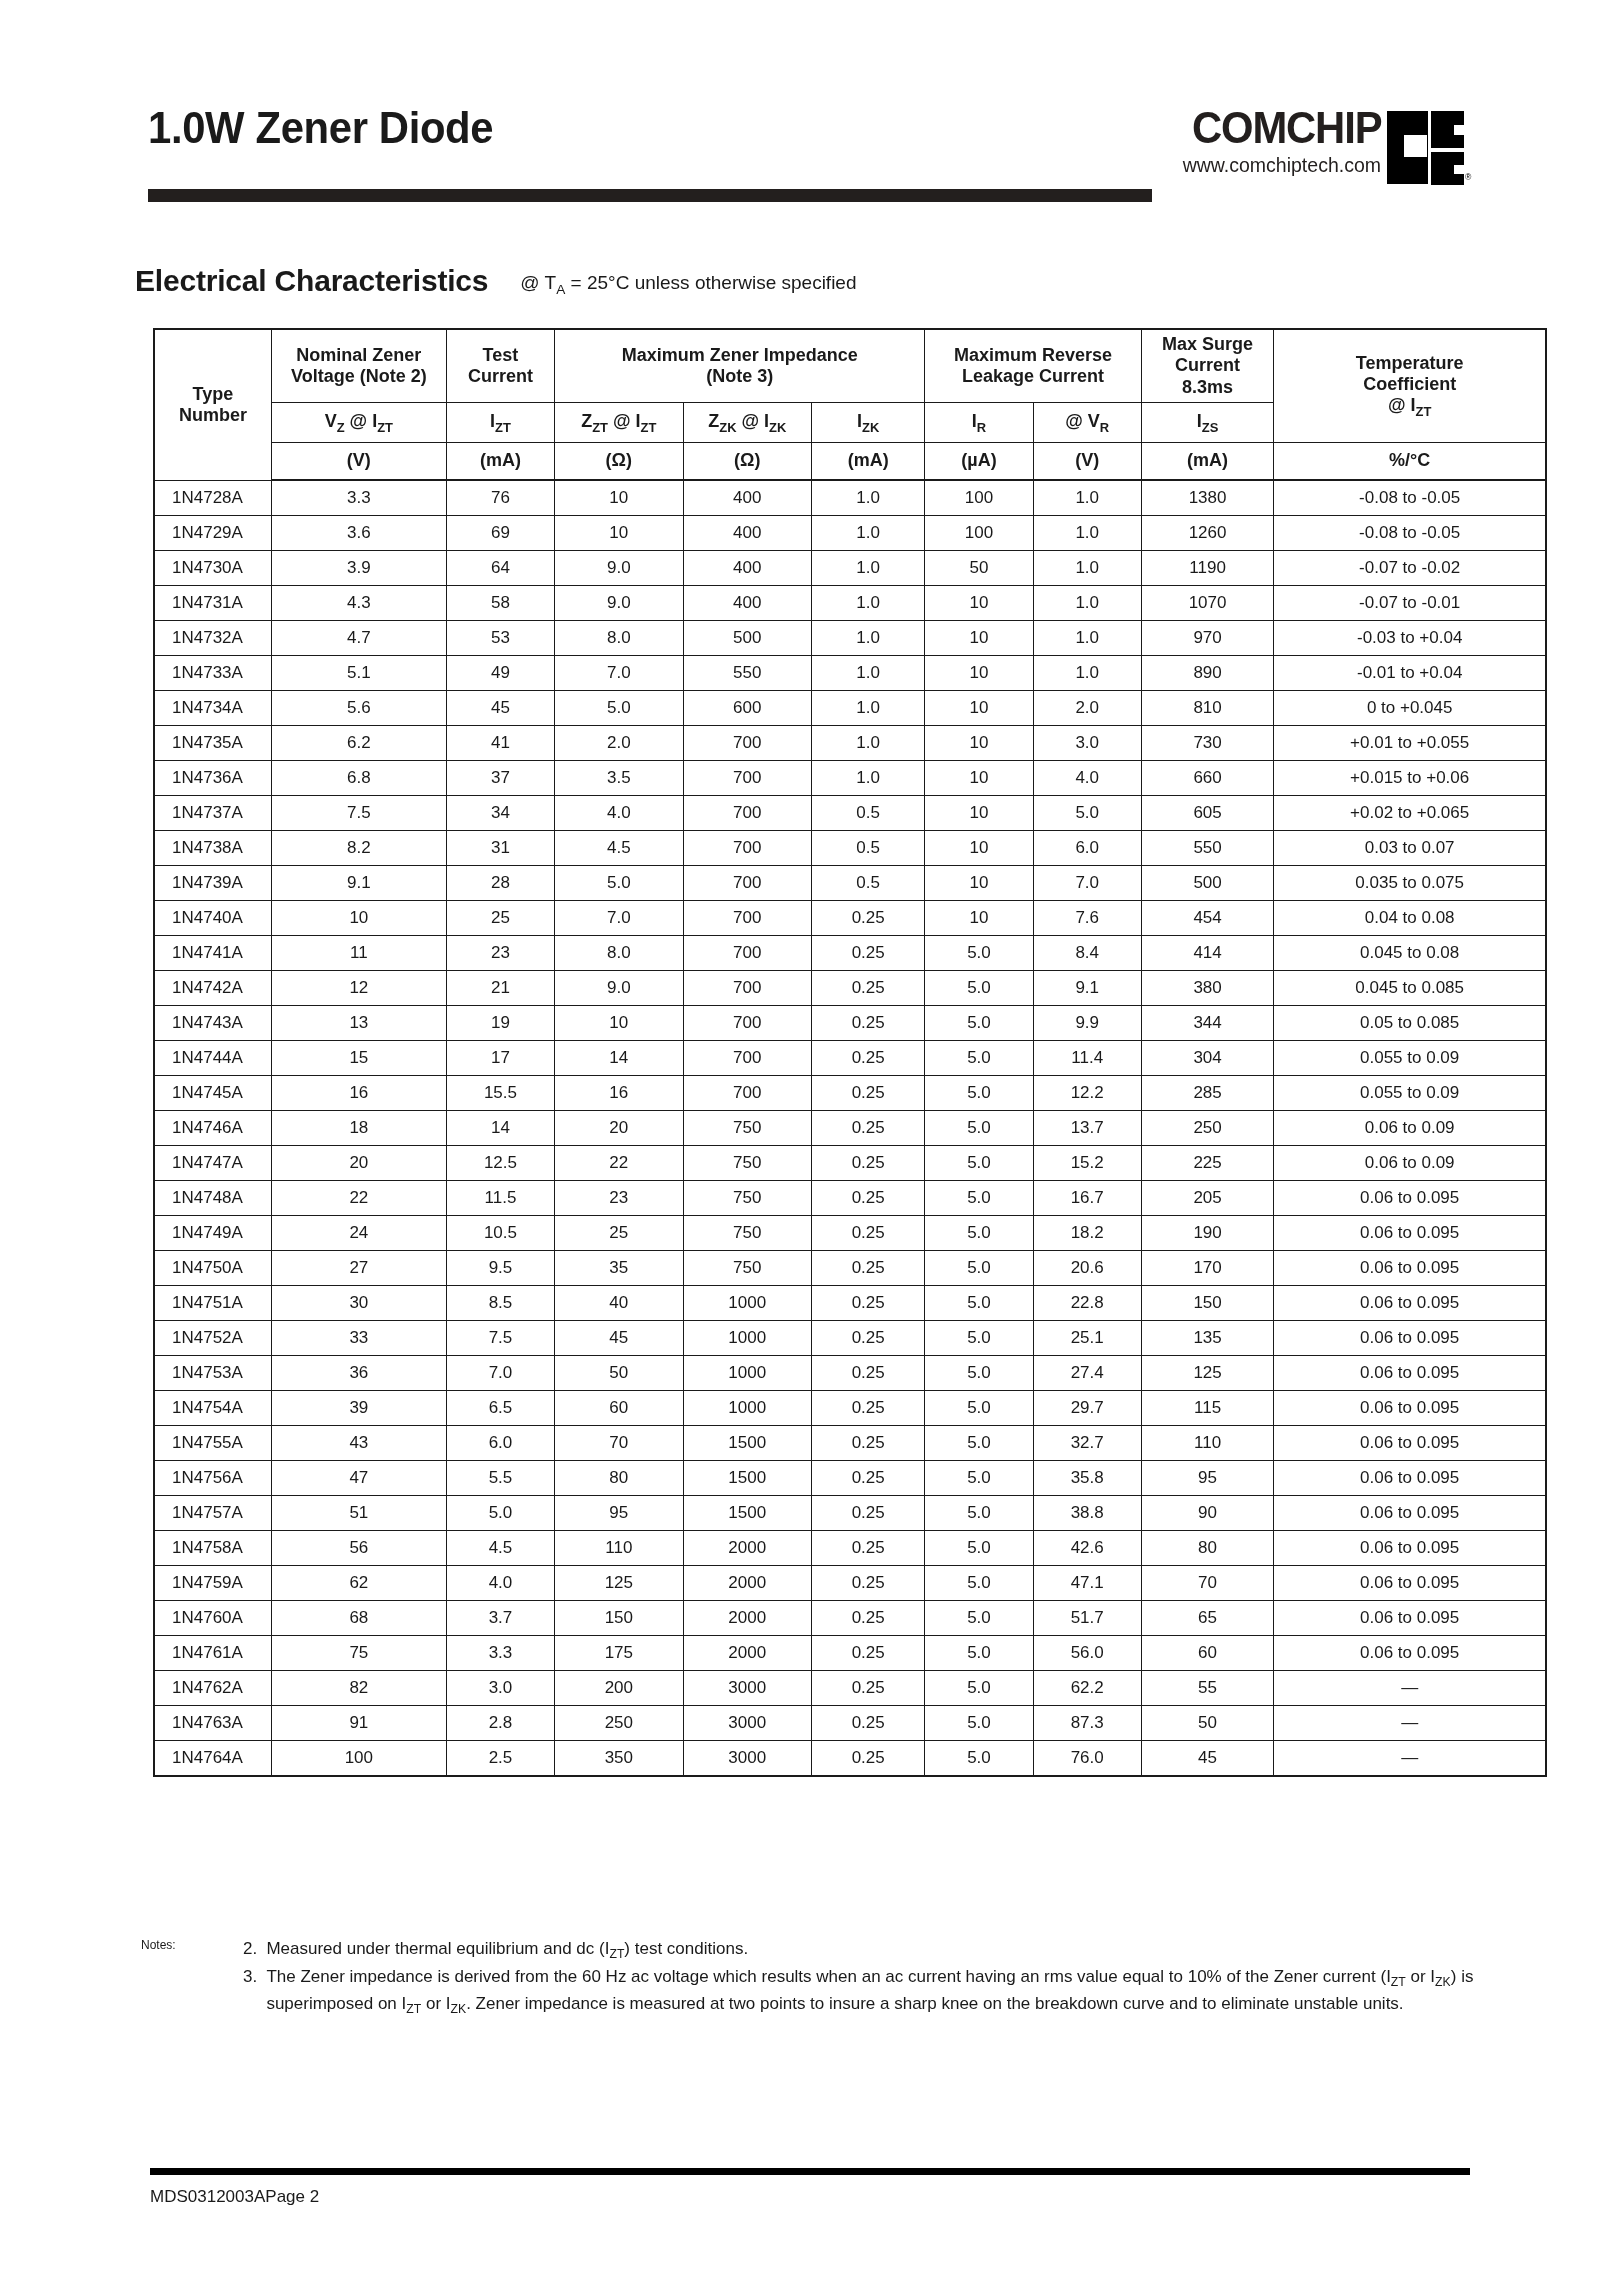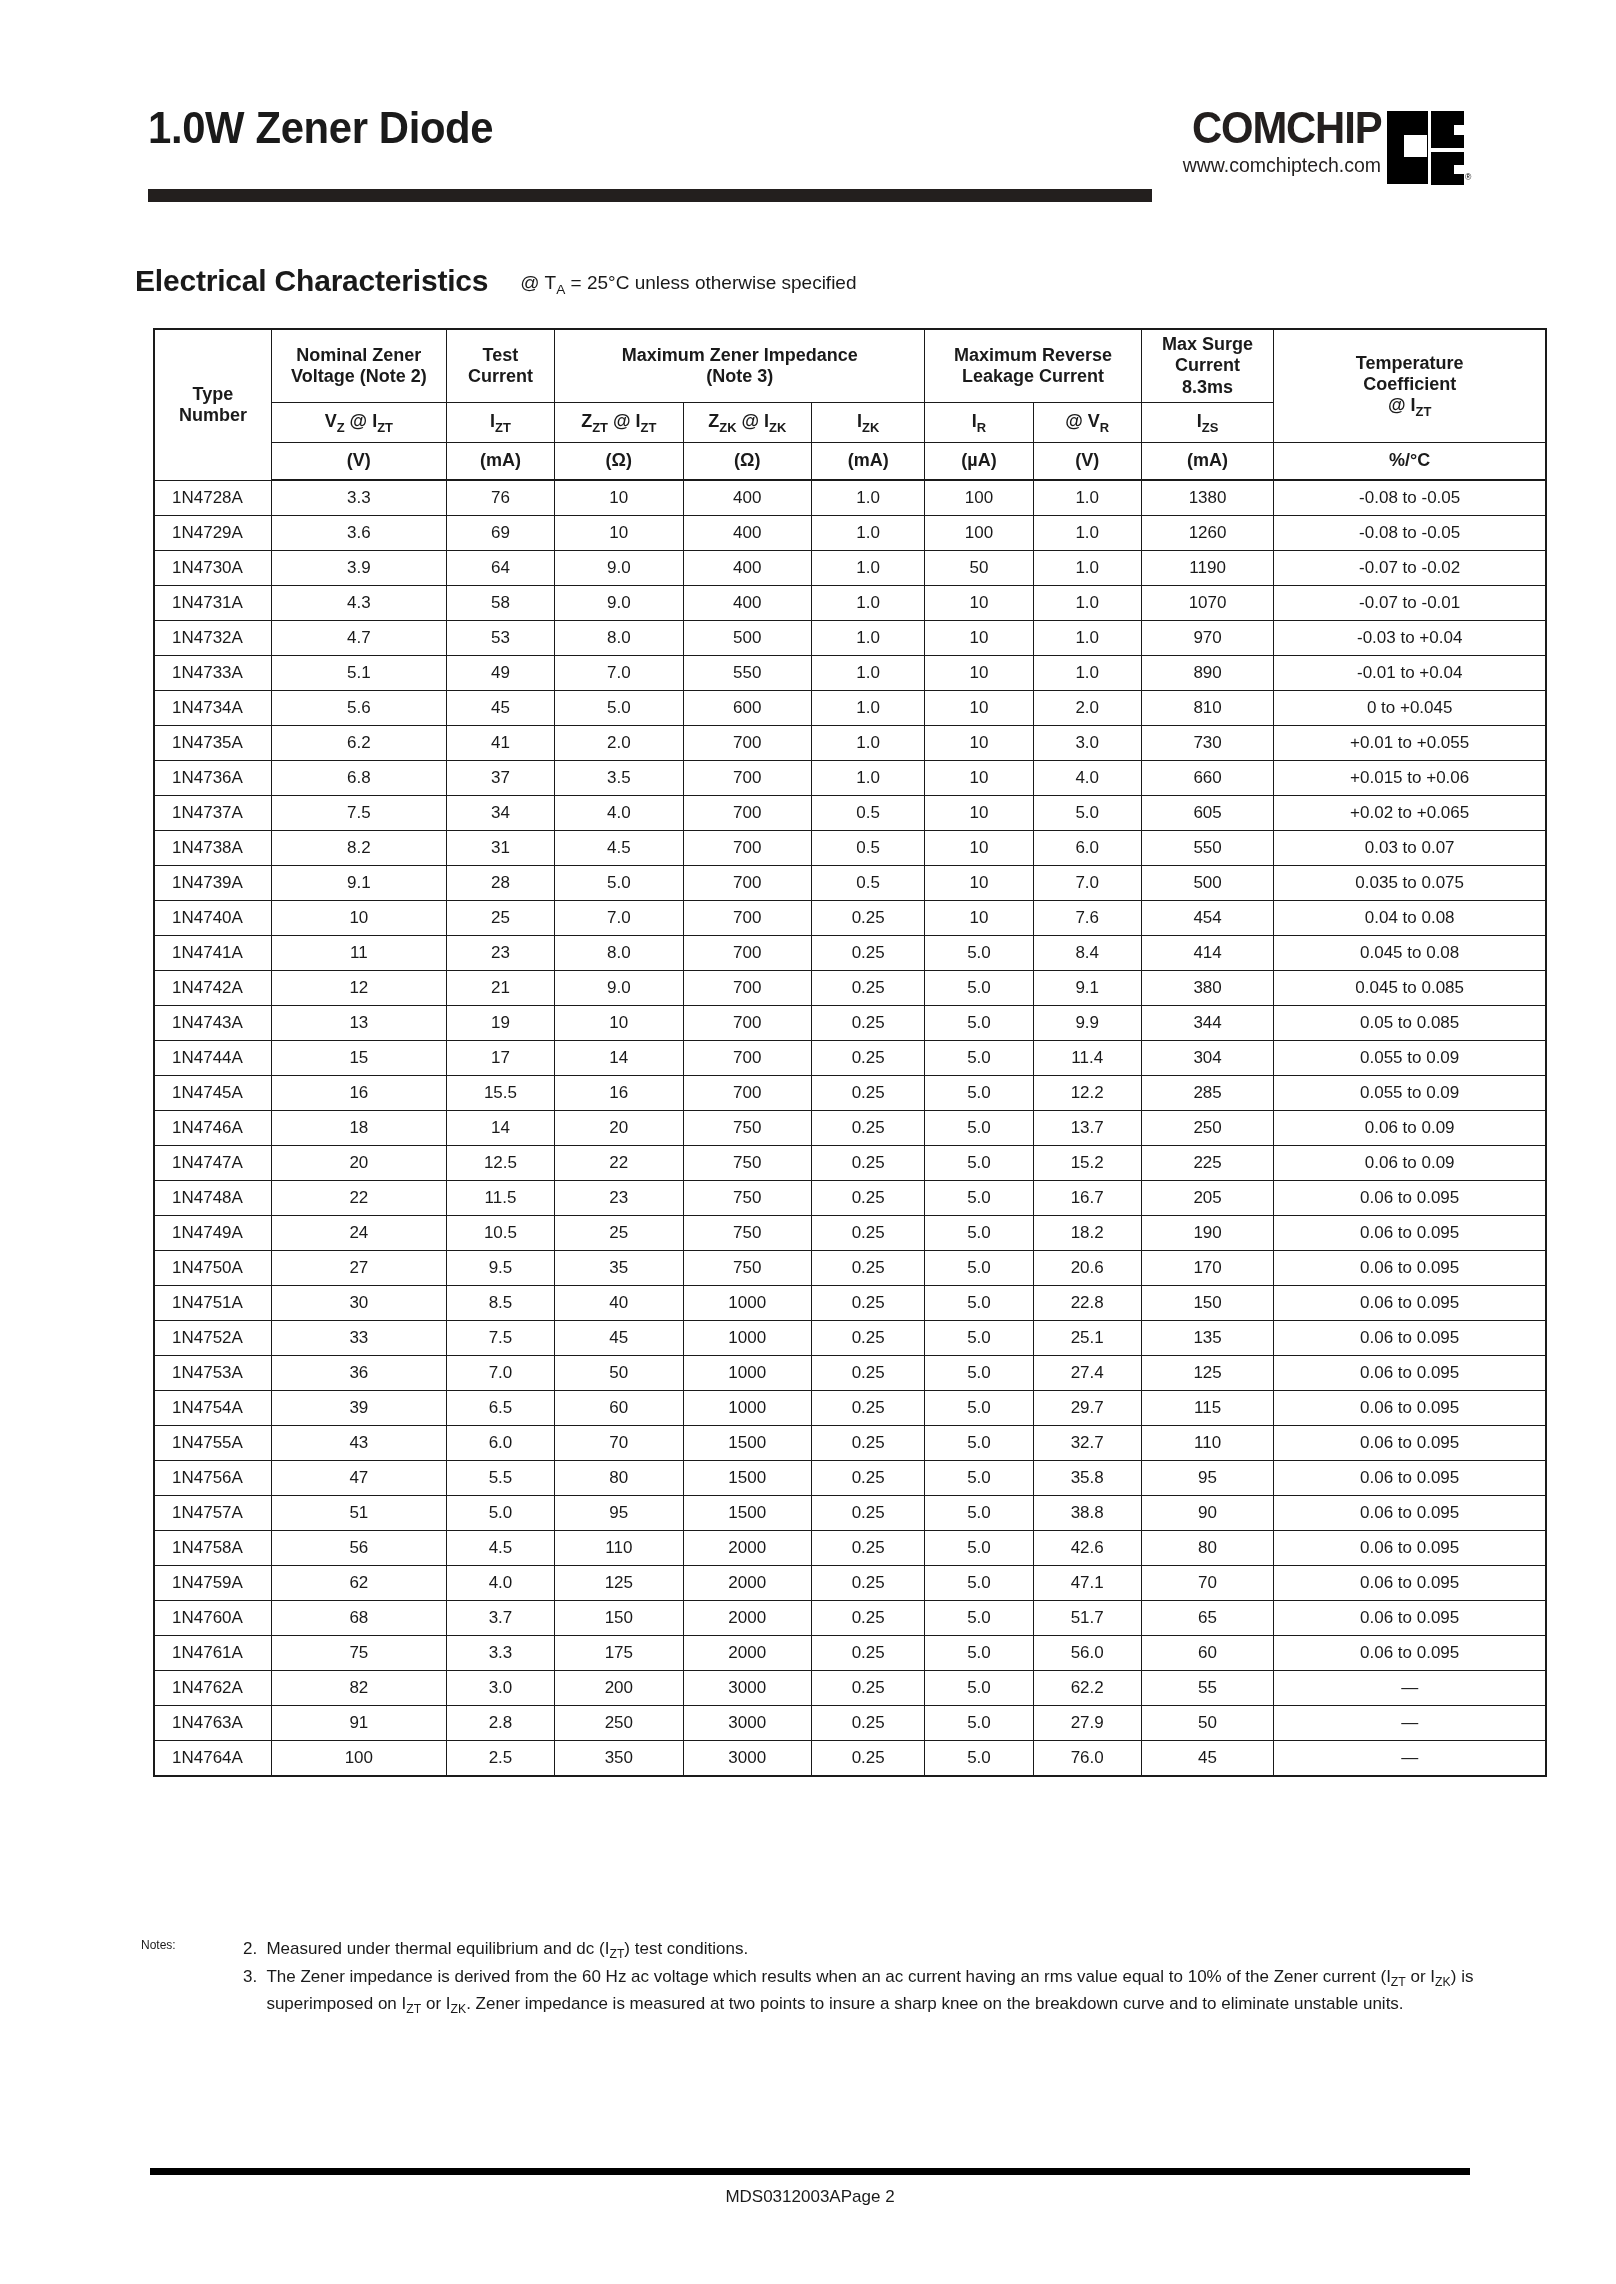--- a/index.html
+++ b/index.html
@@ -259,21 +259,21 @@
     height: 7px;
     background: #000;
   }
   .footer {
     position: absolute;
     left: 150px;
     top: 2187px;
     width: 1320px;
     height: 31px;
     display: flex;
-    justify-content: center;
+    justify-content: flex-start;
     align-items: flex-start;
     font-size: 17px;
     color: #1a1a1a;
   }
 </style>
 </head>
 <body>
 
 <div class="page">
 
@@ -777,21 +777,21 @@
             <td>—</td>
           </tr>
           <tr>
             <td class="typecol">1N4763A</td>
             <td>91</td>
             <td>2.8</td>
             <td>250</td>
             <td>3000</td>
             <td>0.25</td>
             <td>5.0</td>
-            <td>27.9</td>
+            <td>87.3</td>
             <td>50</td>
             <td>—</td>
           </tr>
           <tr>
             <td class="typecol">1N4764A</td>
             <td>100</td>
             <td>2.5</td>
             <td>350</td>
             <td>3000</td>
             <td>0.25</td>

